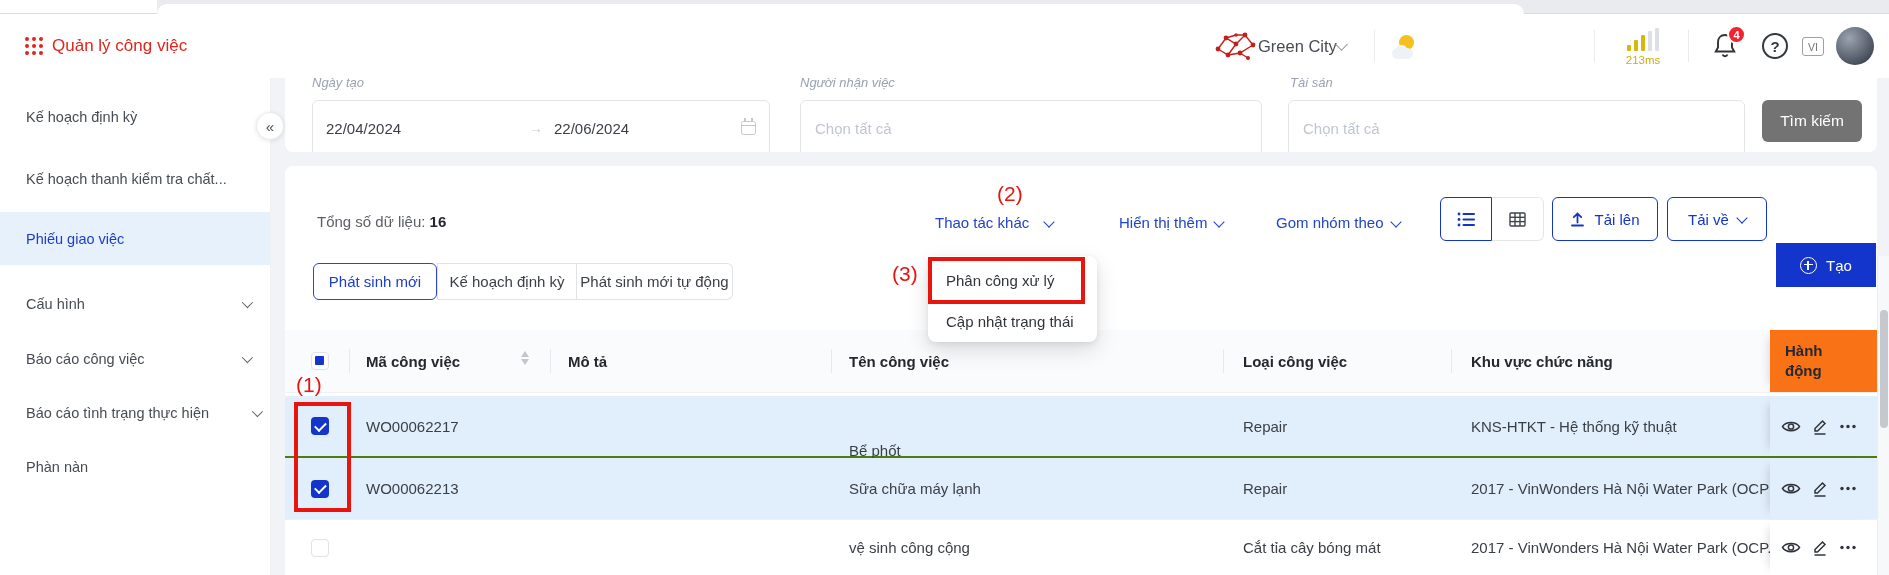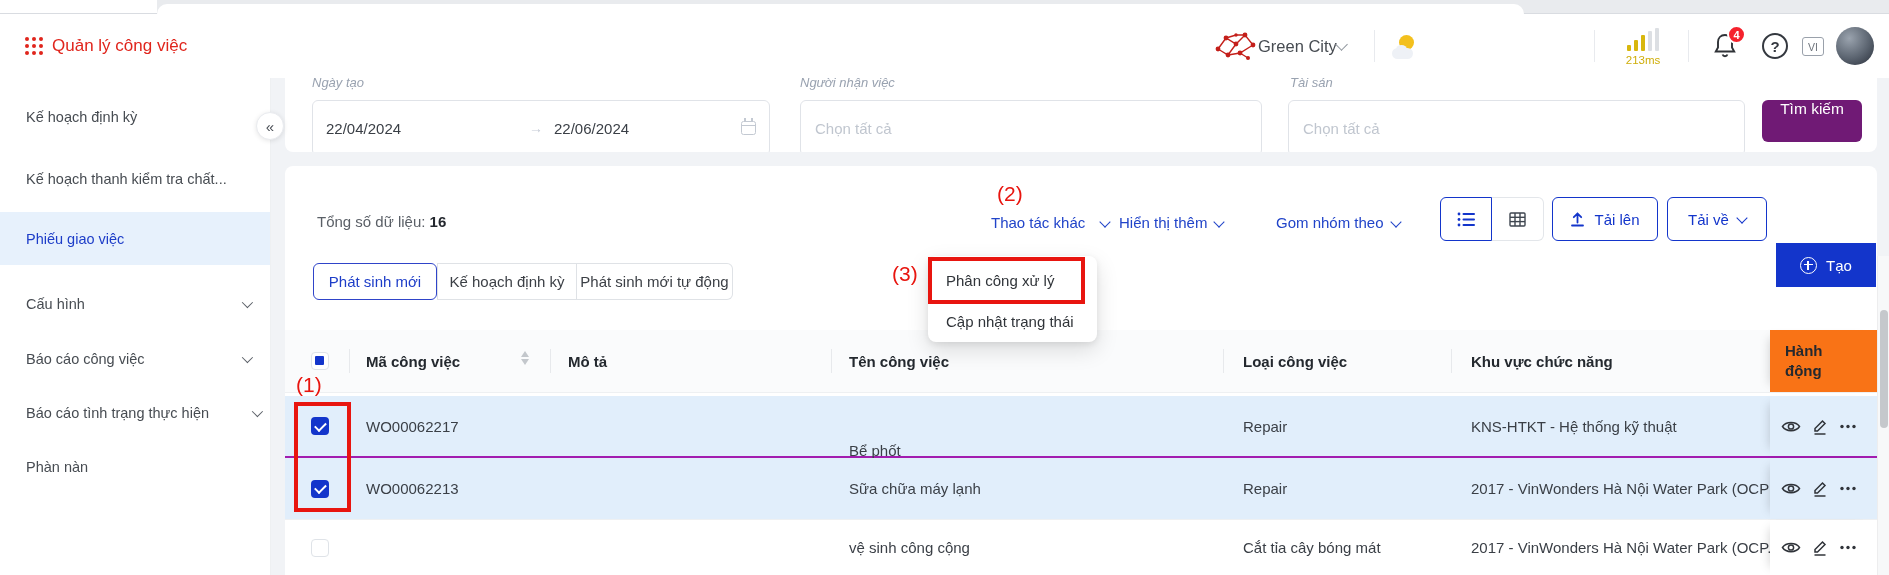--- a/index.html
+++ b/index.html
@@ -56,22 +56,22 @@
   .content-bg{position:absolute;left:270px;top:78px;width:1619px;height:497px;background:#f1f3f6;}
   .filter-card{position:absolute;left:285px;top:78px;width:1592px;height:74px;background:#fff;border-radius:0 0 8px 8px;overflow:hidden;}
   .f-label{position:absolute;top:-3px;font-size:13px;color:#99a2b0;font-style:italic;}
   .f-box{position:absolute;top:22px;height:56px;border:1px solid #e0e3e8;border-radius:6px;background:#fff;
          box-sizing:border-box;display:flex;align-items:center;font-size:15px;}
   .placeholder{color:#c0c6cf;}
   .date-arrow{color:#c6ccd6;font-size:14px;}
   .cal{position:absolute;right:13px;width:15px;height:14px;border:1.5px solid #c3c9d2;border-radius:2.5px;box-sizing:border-box;}
   .cal::before{content:"";position:absolute;left:2px;top:-4px;width:2px;height:4px;background:#c3c9d2;box-shadow:7px 0 0 #c3c9d2;}
   .cal::after{content:"";position:absolute;left:0;right:0;top:2.5px;border-top:1.3px solid #c3c9d2;}
-  .search-btn{position:absolute;left:1477px;top:22px;width:100px;height:42px;background:#701a75;border-radius:6px;
-              color:#fff;font-size:15.5px;display:flex;align-items:flex-start;justify-content:center;}
+  .search-btn{position:absolute;left:1477px;top:22px;width:100px;height:42px;background:#737373;border-radius:6px;
+              color:#fff;font-size:15.5px;display:flex;align-items:center;justify-content:center;}
   
   .main-card{position:absolute;left:285px;top:166px;width:1592px;height:409px;background:#fff;border-radius:8px 8px 0 0;}
   .total{position:absolute;left:32px;top:47px;font-size:15px;color:#5a5f66;}
   .total b{color:#24282e;font-weight:700;}
   .tb-link{position:absolute;top:48px;display:flex;align-items:center;gap:8px;font-size:15px;color:#2144c9;cursor:pointer;}
   .tb-link .chev{width:7px;height:7px;margin-top:-2px;}
   .seg{position:absolute;left:1155px;top:31px;height:44px;display:flex;}
   .seg .cell{width:52px;height:44px;display:flex;align-items:center;justify-content:center;box-sizing:border-box;background:#fff;}
   .seg .cell.on{border:1.5px solid #1335cb;border-radius:6px 0 0 6px;z-index:2;}
   .seg .cell.off{border:1px solid #e3e6ea;border-left:none;border-radius:0 6px 6px 0;}
@@ -259,21 +259,21 @@
 
     <div class="search-btn">
         <span>Tìm kiếm</span>
       </div>
   </div>
 
   <div class="main-card">
 
     <div class="total"><span>Tổng số dữ liệu: </span><b>16</b></div>
 
-    <div class="tb-link" style="left:706px;gap:16px;">
+    <div class="tb-link" style="left:650px;gap:16px;">
       <span>Thao tác khác</span>
         <span class="chev"></span>
     </div>
     <div class="tb-link" style="left:834px;">
       <span>Hiển thị thêm</span>
         <span class="chev"></span>
     </div>
     <div class="tb-link" style="left:991px;">
       <span>Gom nhóm theo</span>
         <span class="chev"></span>
@@ -363,21 +363,21 @@
       <div class="col-div" style="left:64px;"></div>
       <div class="col-div" style="left:265px;"></div>
       <div class="col-div" style="left:546px;"></div>
       <div class="col-div" style="left:938px;"></div>
       <div class="col-div" style="left:1166px;"></div>
       <div class="action-col head">
           <span style="width:55px;white-space:normal;">Hành động</span>
         </div>
     </div>
 
-    <div class="row sel" style="top:230px;height:62px;border-bottom:2px solid #a21caf;box-sizing:border-box;">
+    <div class="row sel" style="top:230px;height:62px;border-bottom:2px solid #4d7c0f;box-sizing:border-box;">
       <div class="cell" style="left:26px;">
           <span class="cb on"></span>
         </div>
       <div class="cell" style="left:81px;">WO00062217</div>
       <div class="cell" style="left:283px;"></div>
       <div class="cell" style="left:564px;margin-top:24px;">Bể phốt</div>
       <div class="cell" style="left:958px;">Repair</div>
       <div class="cell" style="left:1186px;width:299px;overflow:hidden;">KNS-HTKT - Hệ thống kỹ thuật</div>
       <div class="action-col">
         <svg width="20" height="15" viewBox="0 0 20 15">

